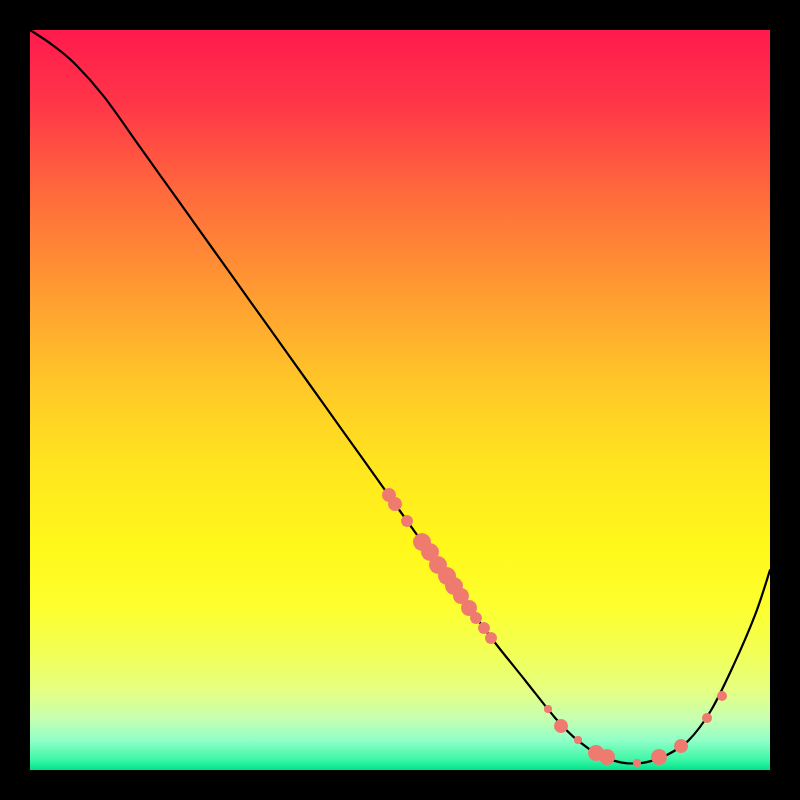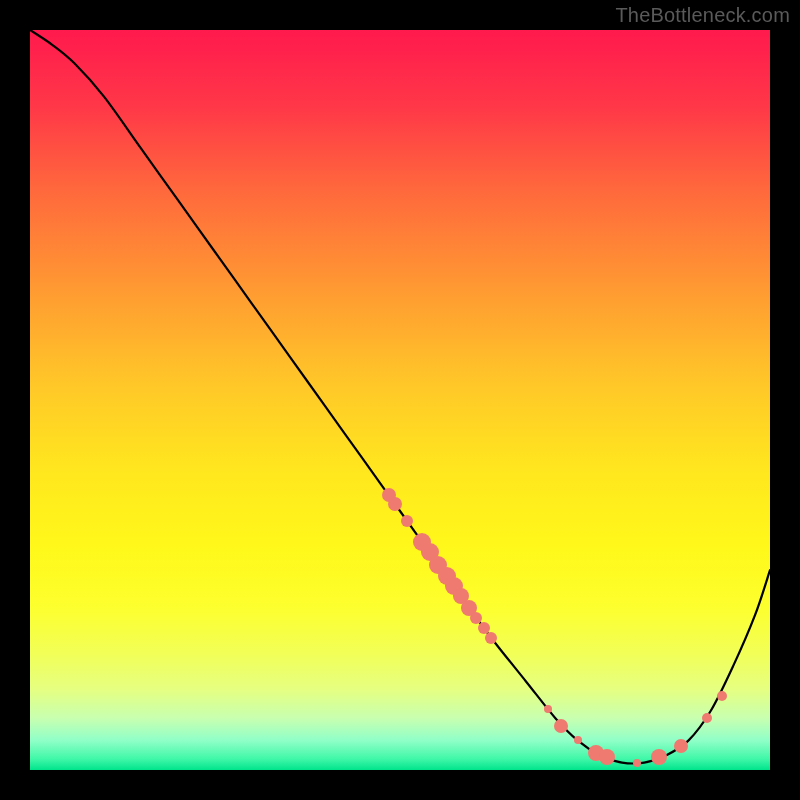--- a/index.html
+++ b/index.html
@@ -49,21 +49,20 @@
     background: #ef7a6f;
     transform: translate(-50%, -50%);
     z-index: 20;
   }
 </style>
 </head>
 <body>
 
 <div class="stage">
 
-  <div class="watermark">TheBottleneck.com</div>
 
   <div class="plot-area">
 
     <svg width="740" height="740" viewBox="0 0 740 740" preserveAspectRatio="none" style="position:absolute;left:0;top:0;z-index:1;">
       <defs>
         <linearGradient id="bgGrad" x1="0" y1="0" x2="0" y2="1">
           <stop offset="0%" stop-color="#ff1a4d"></stop>
           <stop offset="10%" stop-color="#ff3648"></stop>
           <stop offset="22%" stop-color="#ff6a3c"></stop>
           <stop offset="35%" stop-color="#ff9a32"></stop>

